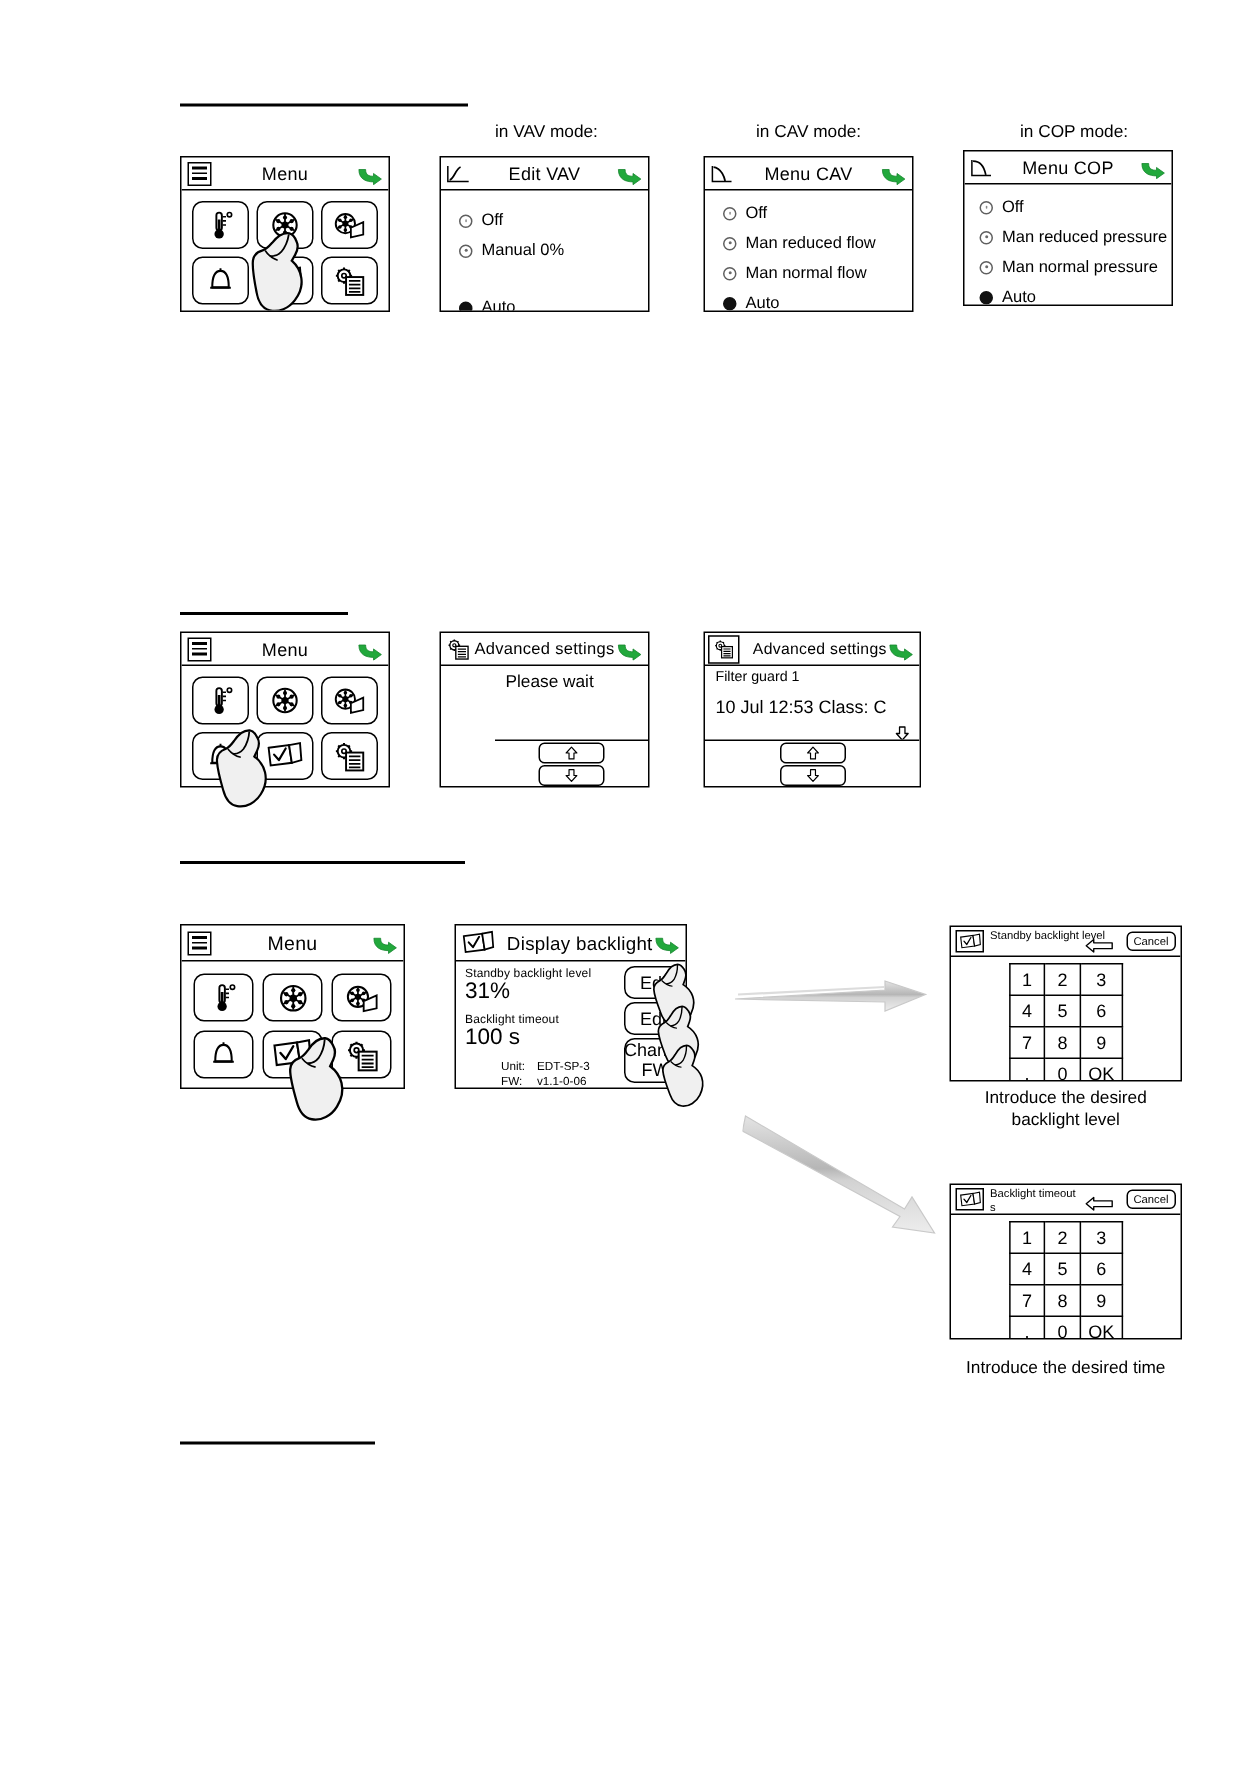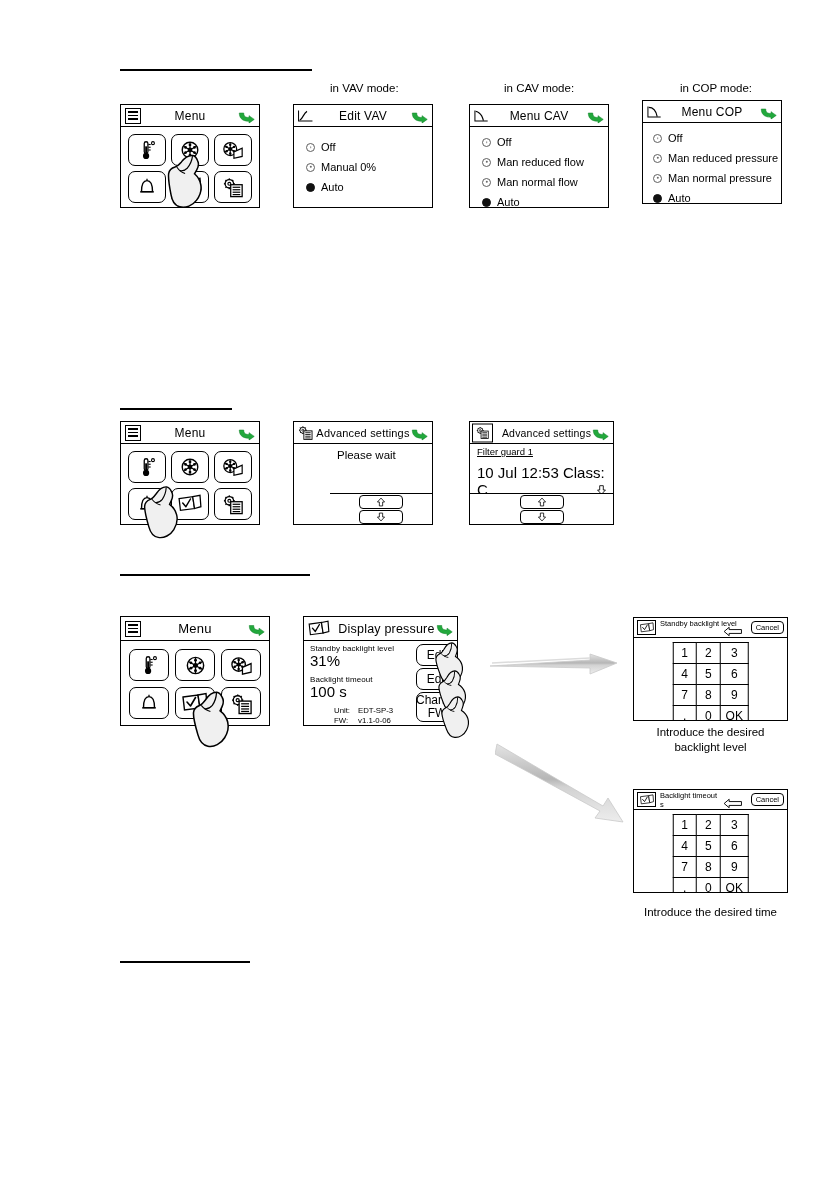--- a/index.html
+++ b/index.html
@@ -88,22 +88,22 @@
     height:30px;display:flex;align-items:center;justify-content:center;
     background:#fff;position:relative;
   }
   .menu-btn.thick{border-width:1.8px;}
 
   
   .hand{position:absolute;pointer-events:none;}
 
   
   .adv-text{font-size:11.5px;padding:5px 0 0 7px;}
-  .adv-small{font-size:9.5px;padding:2px 0 0 7px;text-decoration:underline;}
-  .adv-gap{font-size:15px;padding:7px 0 0 7px;}
+  .adv-small{font-size:9.5px;padding:2px 0 0 7px;}
+  .adv-gap{font-size:12px;padding:7px 0 0 7px;}
   .navbar{
     position:absolute;left:0;right:0;bottom:0;height:30px;
     border-top:1.3px solid #000;
     display:flex;flex-direction:column;align-items:center;justify-content:center;gap:1px;
     background:#fff;
   }
   .navbtn{
     width:42px;height:12px;border:1.2px solid #000;border-radius:4px;
     display:flex;align-items:center;justify-content:center;background:#fff;
   }
@@ -354,21 +354,21 @@
       <svg class="green-arrow" width="18" height="15">
           <use href="#ic-green-arrow"></use>
         </svg>
     </span>
   </div>
   <div class="panel-body radio-list" style="padding-top:14px;">
     <div class="radio-row">
       <span class="rad empty"></span>
       <span class="lbl">Off</span>
     </div>
-    <div class="radio-row" style="margin-bottom:8px;">
+    <div class="radio-row" style="margin-bottom:26px;">
       <span class="rad dotted"></span>
       <span class="lbl">Manual   0%</span>
     </div>
     <div class="radio-row">
       <span class="rad filled"></span>
       <span class="lbl">Auto</span>
     </div>
   </div>
 </div>
 
@@ -618,21 +618,21 @@
   <use href="#ic-hand" transform="rotate(25 30 40)"></use>
 </svg>
 
 <div class="panel" style="left:303px;top:616px;width:155px;height:110px;">
   <div class="panel-head" style="height:24px;">
     <span class="head-left" style="width:24px;">
       <svg width="24" height="18">
           <use href="#ic-display-check"></use>
         </svg>
     </span>
-    <span class="panel-title" style="font-size:12.5px;padding-left:12px;">Display pressure</span>
+    <span class="panel-title" style="font-size:12.5px;padding-left:12px;">Display backlight</span>
     <span class="head-right">
       <svg class="green-arrow" width="19" height="16">
           <use href="#ic-green-arrow"></use>
         </svg>
     </span>
   </div>
   <div class="panel-body" style="height:84px;position:relative;">
     <div class="ds-left">
       <div class="ds-cap">Standby backlight level</div>
       <div class="ds-val">31%</div>

